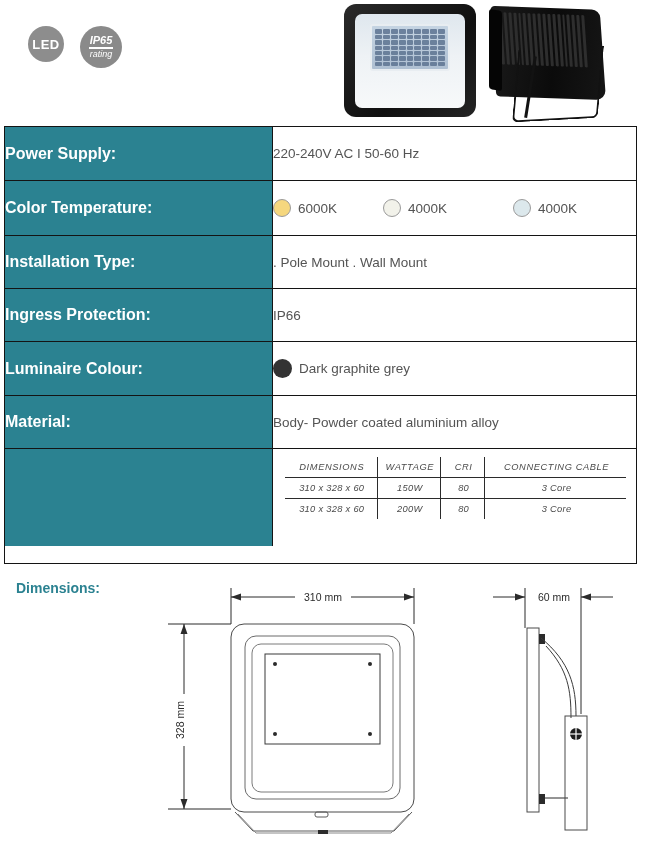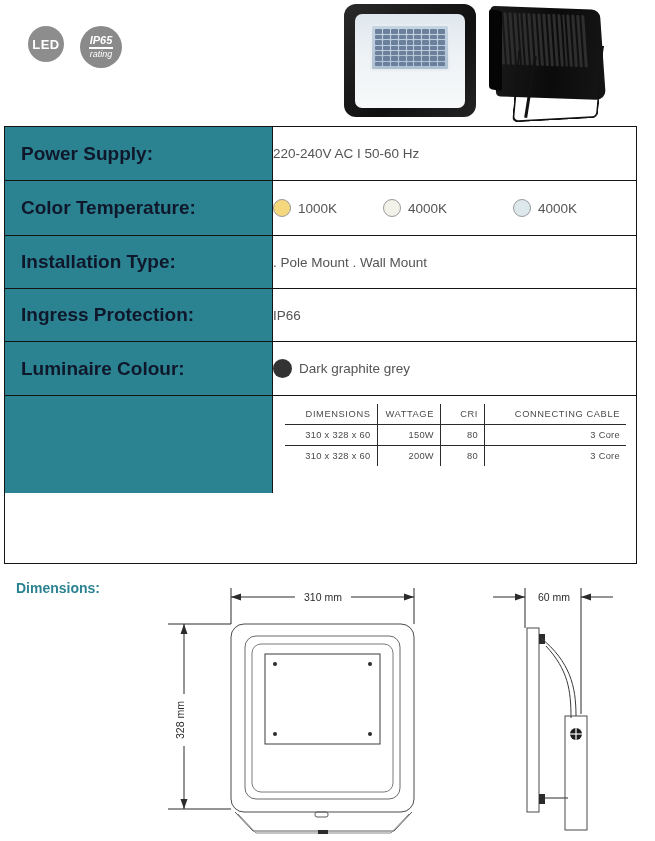--- a/index.html
+++ b/index.html
@@ -77,24 +77,24 @@
   #spec-table {
     position:absolute; left:4px; top:126px; width:633px; height:438px;
     border:1.6px solid #141414;
     background:#ffffff;
   }
   .srow { display:flex; width:100%; border-bottom:1.6px solid #141414; }
   .srow:last-child { border-bottom:none; }
   .slabel {
     width:268px; flex:0 0 268px;
     background:#2b8291;
-    color:#0f172a;
-    font-weight:bold; font-size:19px;
+    color:#ffffff;
+    font-weight:bold; font-size:16px;
     display:flex; align-items:center;
-    padding-left:16px;
+    padding-left:0;
     border-right:1.6px solid #141414;
   }
   .svalue {
     flex:1; display:flex; align-items:center;
     font-size:13.5px; color:#545454;
   }
   .r1 { height:54px; } .r2 { height:55px; } .r3 { height:53px; }
   .r4 { height:53px; } .r5 { height:53px; } .r6 { height:54px; }
   .r7 { height:53px; } .r8 { height:97px; }
 
@@ -106,23 +106,24 @@
   .swatch { width:18px; height:18px; border-radius:50%; border:1px solid #9a9a9a; margin-right:7px; flex:0 0 auto; }
   .swatch.dark { width:19px; height:19px; border:none; }
 
   .row8-label { background:#2b8291; }
   .inner-wrap { flex:1; display:flex; align-items:flex-start; padding:8px 10px 0 12px; }
   table.inner { border-collapse:collapse; width:100%; font-size:9.3px; color:#4a4a4a; }
   table.inner th, table.inner td {
     border-right:1px solid #2b2b2b;
     border-bottom:1px solid #2b2b2b;
     padding:5px 6px 5px 8px;
-    text-align:right; font-weight:normal;
+    text-align:center; font-weight:normal;
     letter-spacing:0.3px;
     white-space:nowrap;
+    font-style:italic;
   }
   table.inner th { letter-spacing:0.6px; }
   table.inner tr:last-child td { border-bottom:none; }
   table.inner th:last-child, table.inner td:last-child { border-right:none; }
   .c-dim { width:92px; } .c-wat { width:62px; } .c-cri { width:44px; }
 
   
   #dim-title {
     position:absolute; left:16px; top:580px;
     color:#2b8291; font-weight:bold; font-size:14px;
@@ -252,21 +253,21 @@
     <div class="slabel">Power Supply:</div>
     <div class="svalue">220-240V AC I 50-60 Hz</div>
   </div>
 
   <div class="srow r2">
     <div class="slabel">Color Temperature:</div>
     <div class="svalue">
       <div class="cct">
         <div class="cct-item i0">
           <span class="swatch" style="background:#f5d77e"></span>
-          <span>1000K</span>
+          <span>6000K</span>
         </div>
         <div class="cct-item i1">
           <span class="swatch" style="background:#f2f2ea"></span>
           <span>4000K</span>
         </div>
         <div class="cct-item i2">
           <span class="swatch" style="background:#dce8ec"></span>
           <span>4000K</span>
         </div>
       </div>
@@ -285,20 +286,24 @@
   </div>
 
   <div class="srow r6">
     <div class="slabel">Luminaire Colour:</div>
     <div class="svalue">
       <span class="swatch dark" style="background:#333333"></span>
       <span>Dark graphite grey</span>
     </div>
   </div>
 
+  <div class="srow r7">
+    <div class="slabel">Material:</div>
+    <div class="svalue">Body- Powder coated aluminium alloy</div>
+  </div>
 
   <div class="srow r8">
     <div class="slabel row8-label"></div>
     <div class="inner-wrap">
       <table class="inner">
         <thead>
           <tr>
             <th class="c-dim">DIMENSIONS</th>
             <th class="c-wat">WATTAGE</th>
             <th class="c-cri">CRI</th>

